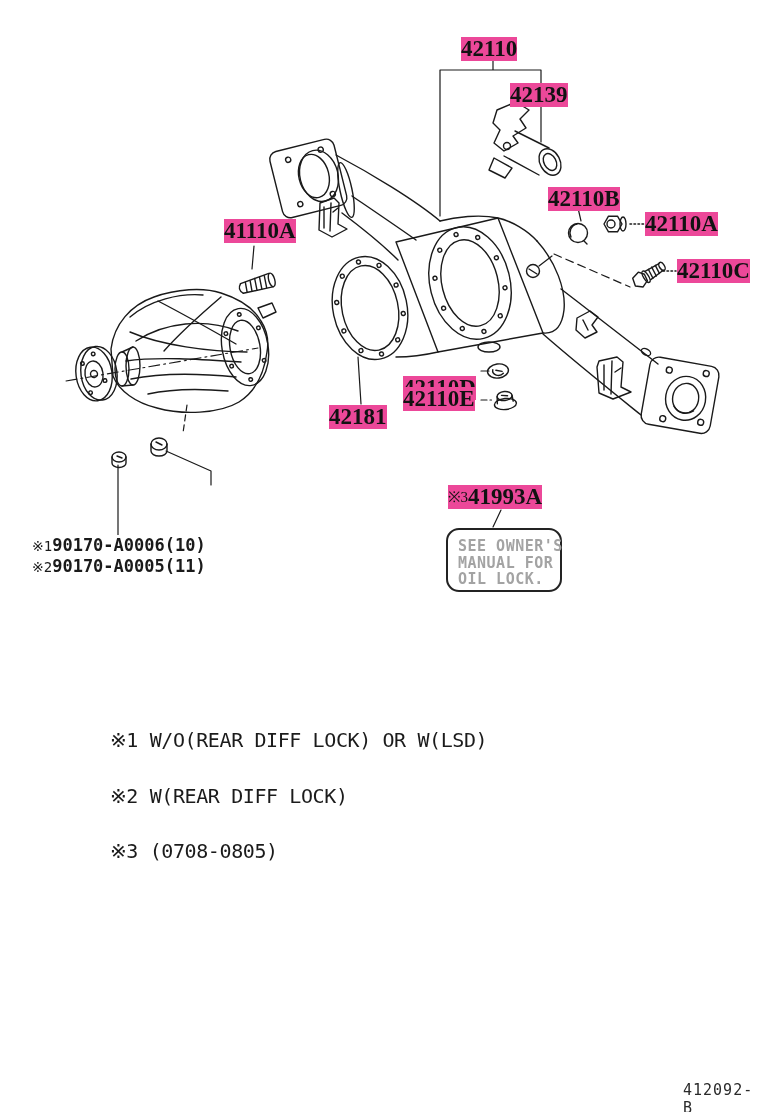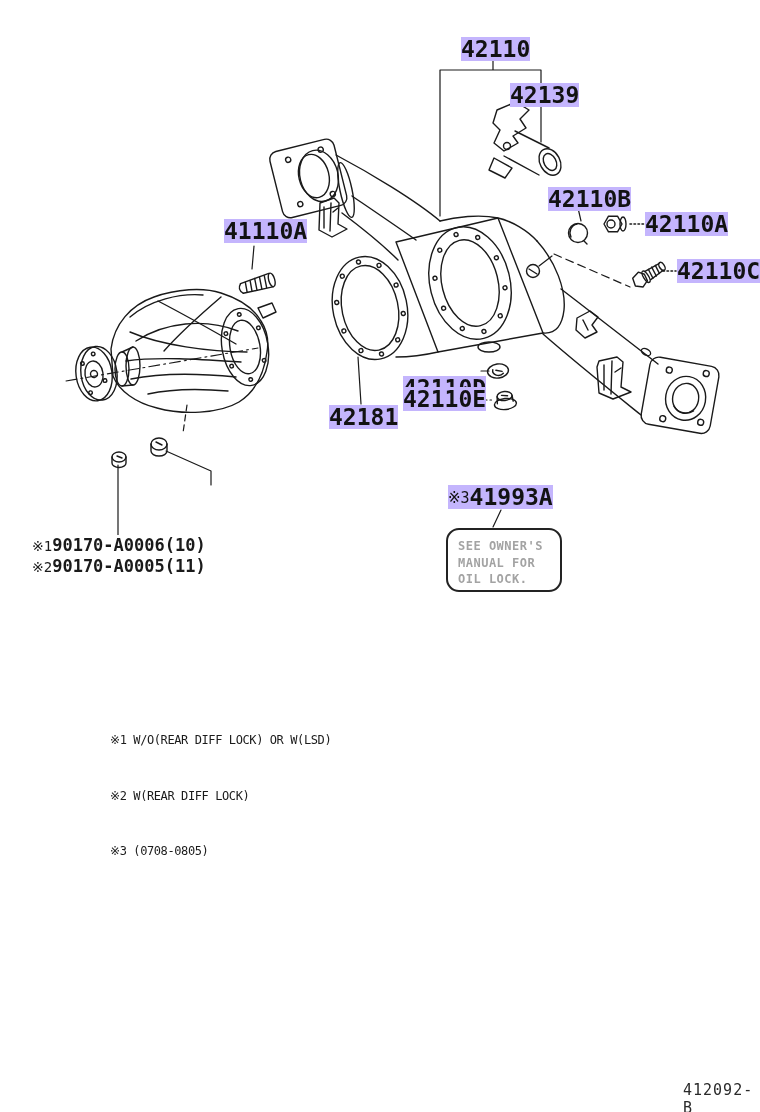--- a/index.html
+++ b/index.html
@@ -1,29 +1,29 @@
 <!DOCTYPE html>
 <html><head>
 <meta charset="utf-8">
 <style>
   html,body{margin:0;padding:0;background:#fff;}
   .stage{position:relative;width:760px;height:1112px;background:#fff;overflow:hidden;
          font-family:"DejaVu Sans Mono","DejaVu Sans",monospace;color:#1a1a1a;}
   .stage svg{position:absolute;left:0;top:0;}
   .callout{position:absolute;font-weight:bold;font-size:23px;letter-spacing:0px;
-           white-space:nowrap;background:#c4b5fd;line-height:1.05;color:#121212;}
+           white-space:nowrap;background:#ec4899;line-height:1.05;color:#121212;font-family:Liberation Serif, serif;}
   .pn-group{position:absolute;white-space:nowrap;background:#fff;}
   .pn-row{font-size:17px;font-weight:bold;line-height:20px;letter-spacing:0px;}
   .pn-mark{font-size:14px;font-weight:normal;letter-spacing:0;}
   .mark-inline{font-size:15px;font-weight:normal;vertical-align:2px;}
   .footnotes{position:absolute;white-space:pre;}
-  .footnote-line{font-size:12px;line-height:17.5px;color:#1b1b1b;letter-spacing:-0.4px;}
+  .footnote-line{font-size:20px;line-height:17.5px;color:#1b1b1b;letter-spacing:-0.4px;}
   .note-box{position:absolute;border:2px solid #232323;border-radius:13px;
             width:96px;height:45px;padding:8px 6px 7px 10px;
-            color:#a3a3a3;font-size:12px;font-weight:bold;line-height:16.5px;
+            color:#a3a3a3;font-size:15px;font-weight:bold;line-height:16.5px;
             letter-spacing:0.5px;white-space:nowrap;}
   .drawing-number{position:absolute;font-size:15px;color:#2a2a2a;letter-spacing:1px;}
 </style>
 </head>
 <body>
 
 <div class="stage">
 
   <svg width="760" height="1112" viewBox="0 0 760 1112">
     <g stroke="#1a1a1a" fill="none" stroke-width="1.4" stroke-linecap="round" stroke-linejoin="round">

